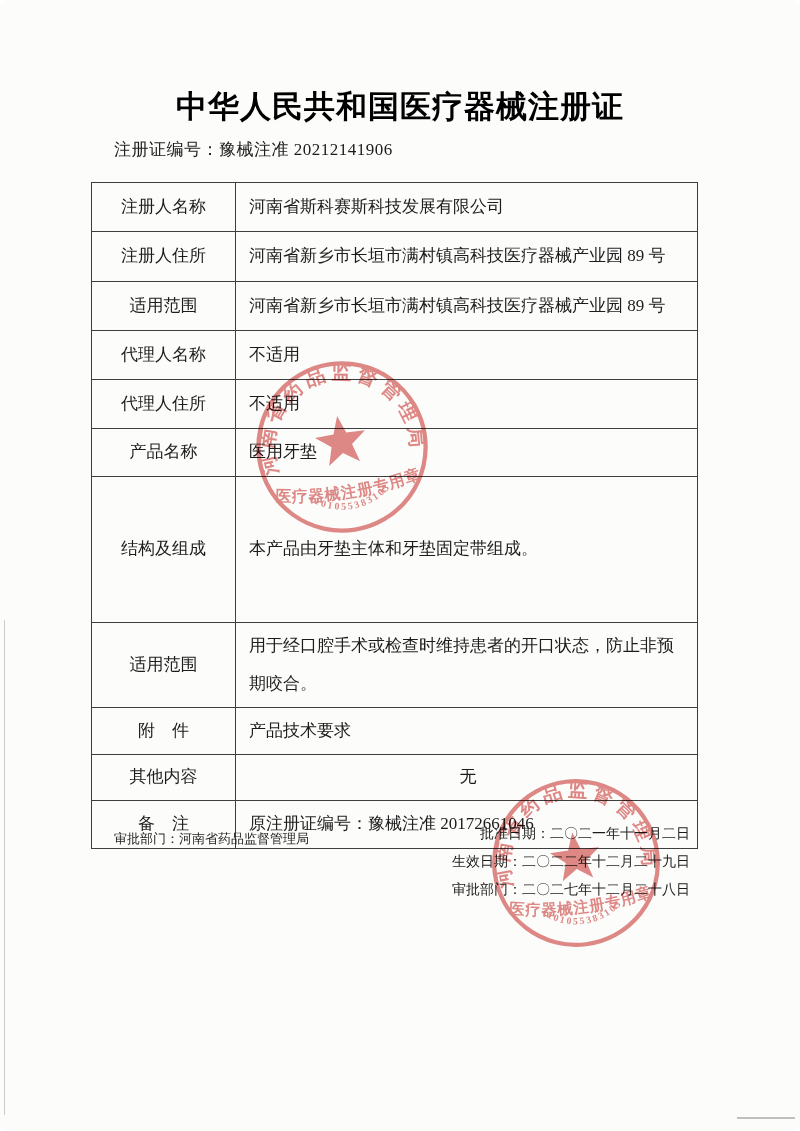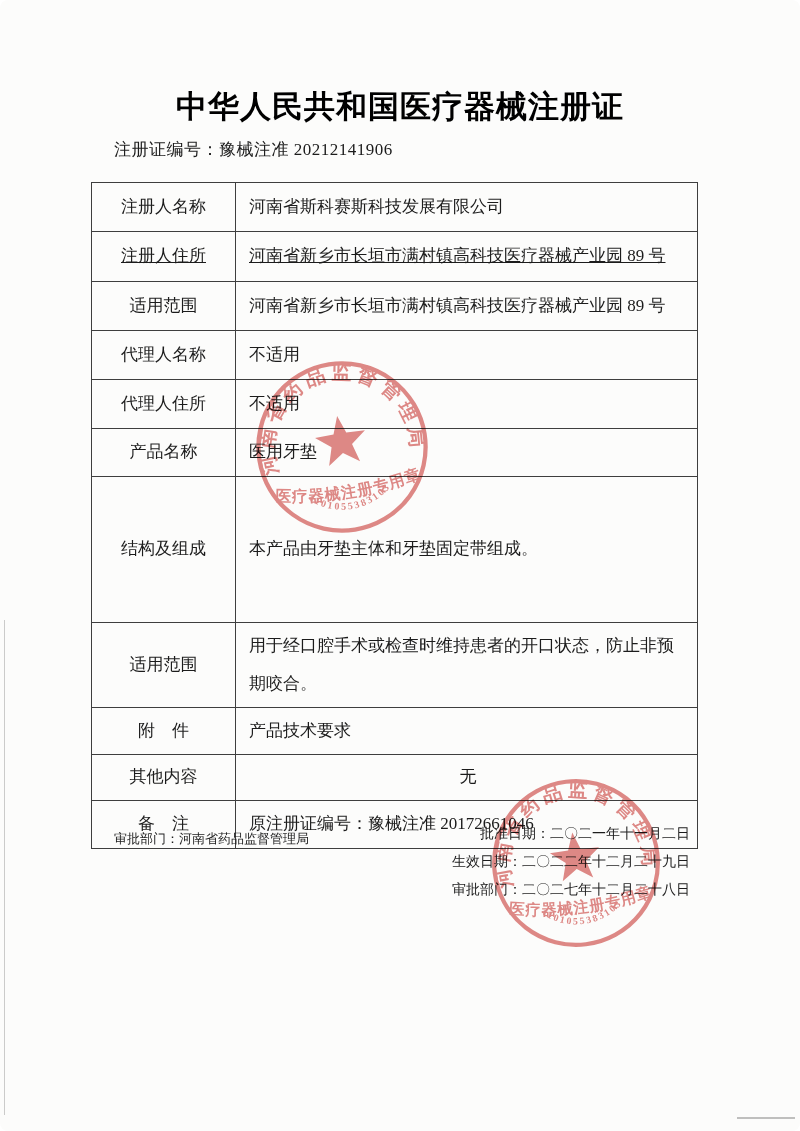--- a/index.html
+++ b/index.html
@@ -28,21 +28,21 @@
   table.reg {
     position:absolute; left:91px; top:170px; width:607px;
     border-collapse:collapse; table-layout:fixed;margin-top:12px;
   }
   table.reg td {
     border:1.7px solid var(--line);
     font-size:17px; line-height:1.35; vertical-align:middle;
   }
   td.lbl { width:135px; text-align:center; padding:2px 4px; }
   td.val { padding:4px 10px 4px 13px; text-align:left; }
-  tr.r1  td { height:40px; } tr.r2  td { height:41px;text-decoration:underline; } tr.r3  td { height:40px; }
+  tr.r1  td { height:40px; } tr.r2  td { height:41px; } tr.r3  td { height:40px; }
   tr.r4  td { height:40px; } tr.r5  td { height:40px; } tr.r6  td { height:39px; }
   tr.r7  td { height:39px; } tr.r8  td { height:137px; } tr.r9  td { height:74px; }
   tr.r10 td { height:38px; } tr.r11 td { height:37px;text-align:center; } tr.r12 td { height:39px; }
   tr.r9 td.val { line-height:38px; }
 
   .dept-line { position:absolute; left:114px; top:830px; font-size:13px; }
   .dates {
     position:absolute; left:440px; top:820px; width:250px;
     font-size:14px; text-align:right;
   }

